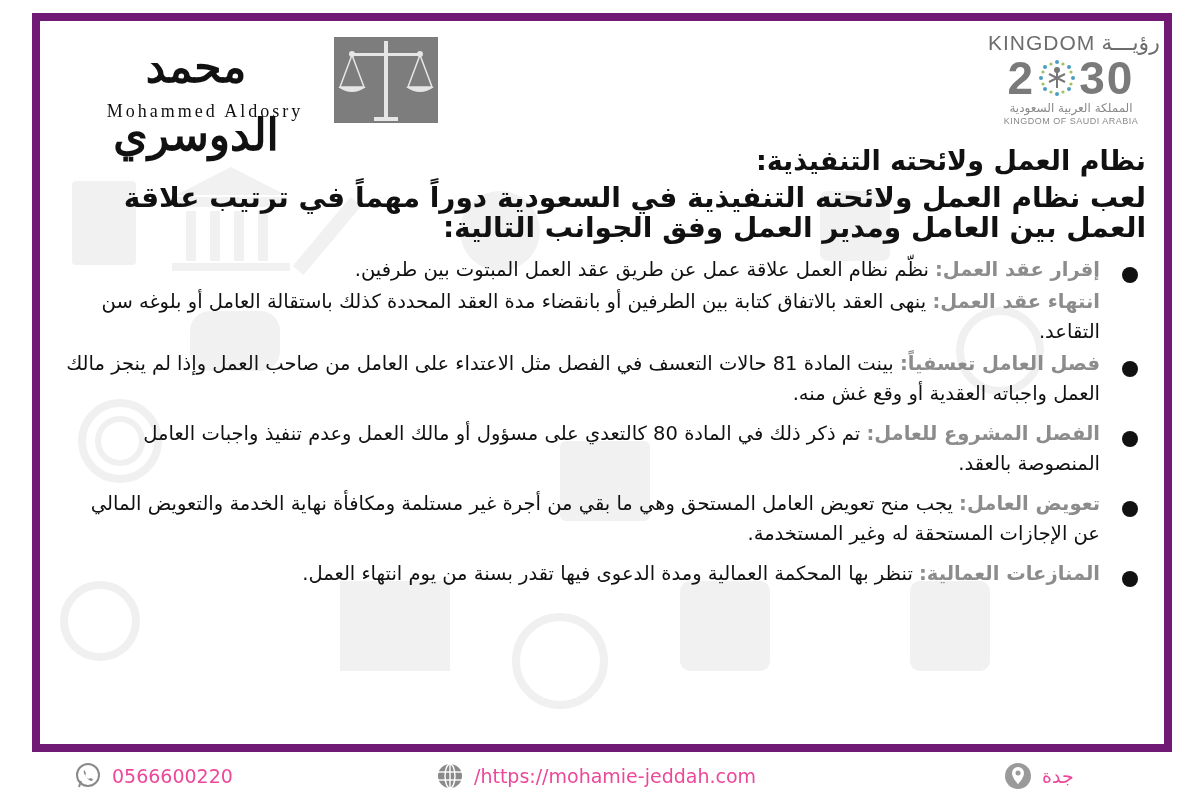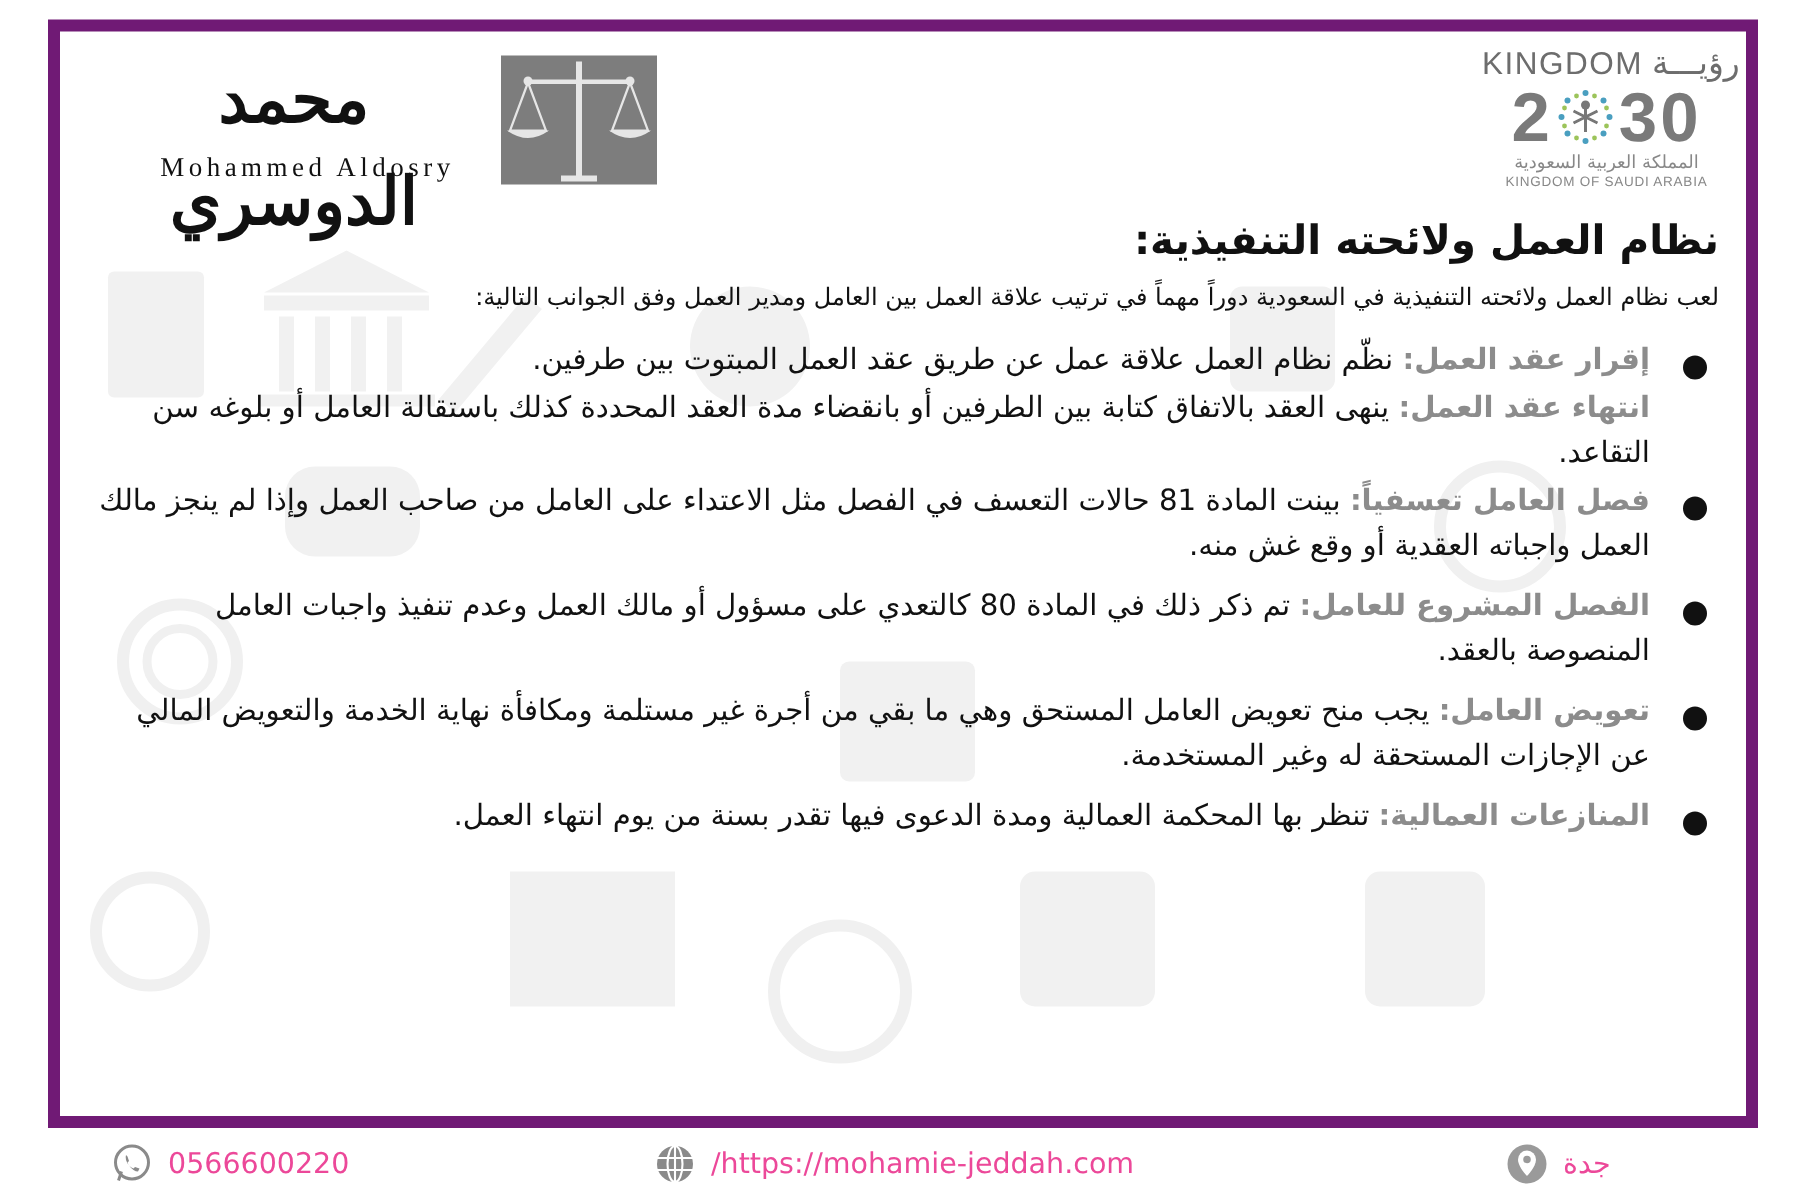--- a/index.html
+++ b/index.html
@@ -36,21 +36,21 @@
   .vision-top { font-family:"Liberation Sans", sans-serif; font-size:21px; letter-spacing:1px; color:#6d6d6d; line-height:24px; }
   .vision-top .ar { font-family:"DejaVu Sans", sans-serif; font-size:22px; margin-left:6px; }
   .vision-year { font-family:"Liberation Sans", sans-serif; font-size:46px; font-weight:bold; color:#7a7a7a; line-height:46px; letter-spacing:2px; display:flex; justify-content:center; align-items:center; gap:2px; }
   .vision-year .emblem { display:inline-block; width:40px; height:40px; }
   .vision-ar { font-size:12px; color:#888; direction:rtl; line-height:15px; }
   .vision-en { font-family:"Liberation Sans", sans-serif; font-size:9px; color:#888; letter-spacing:0.5px; }
 
   
   .content { position:absolute; right:18px; top:120px; width:1080px; direction:rtl; text-align:right; }
   .title { font-size:27px; font-weight:bold; margin:0; line-height:40px; color:#111; }
-  .intro { font-size:16px; line-height:30px; margin:2px 0 12px 0; color:#111; }
+  .intro { font-size:28px; line-height:30px; margin:2px 0 12px 0; color:#111;font-weight:bold; }
   .items { list-style:none; margin:0; padding:0; }
   .item { position:relative; padding-right:46px; font-size:19.5px; line-height:30px; margin-bottom:10px; color:#111; }
   .item .dot {
     position:absolute; right:8px; top:12px; width:16px; height:16px; border-radius:50%; background:#111;
   }
   .item.tight { margin-bottom:2px; }
   .label { color:#8c8c8c; font-weight:bold; }
 
   
   .footer { position:absolute; left:0; top:758px; width:1200px; height:42px; font-family:"DejaVu Sans", sans-serif; color:#ec4899; }

